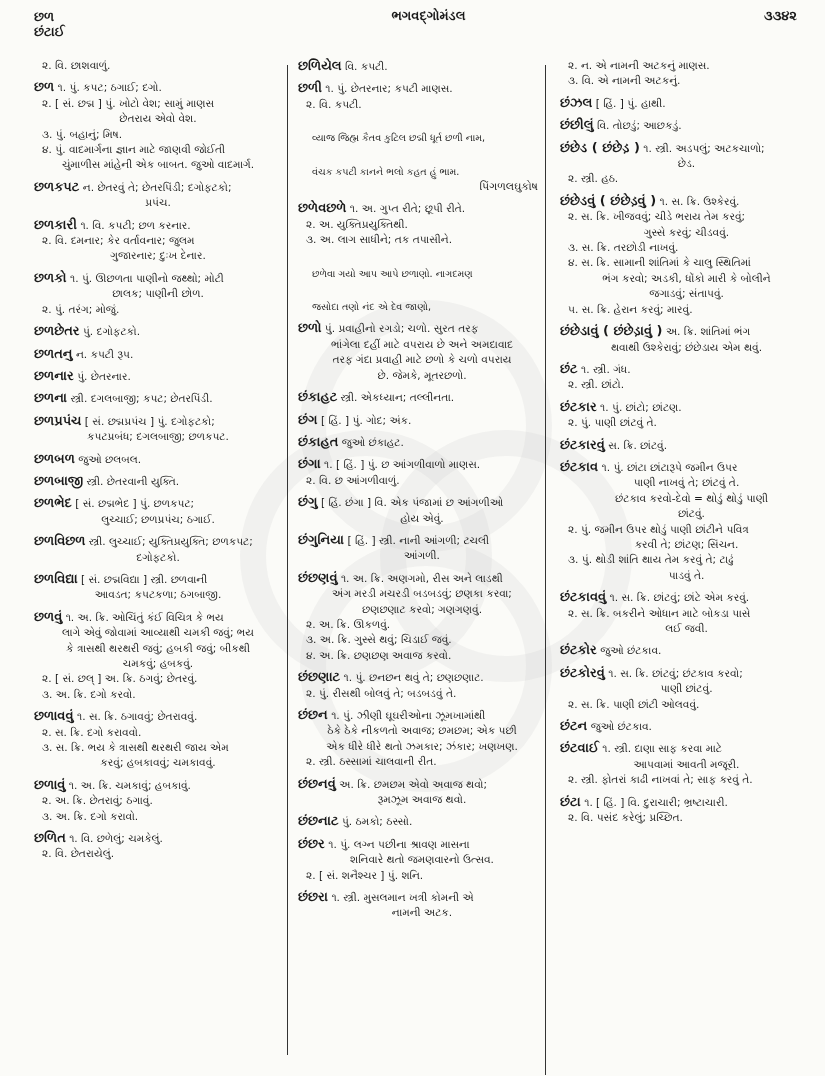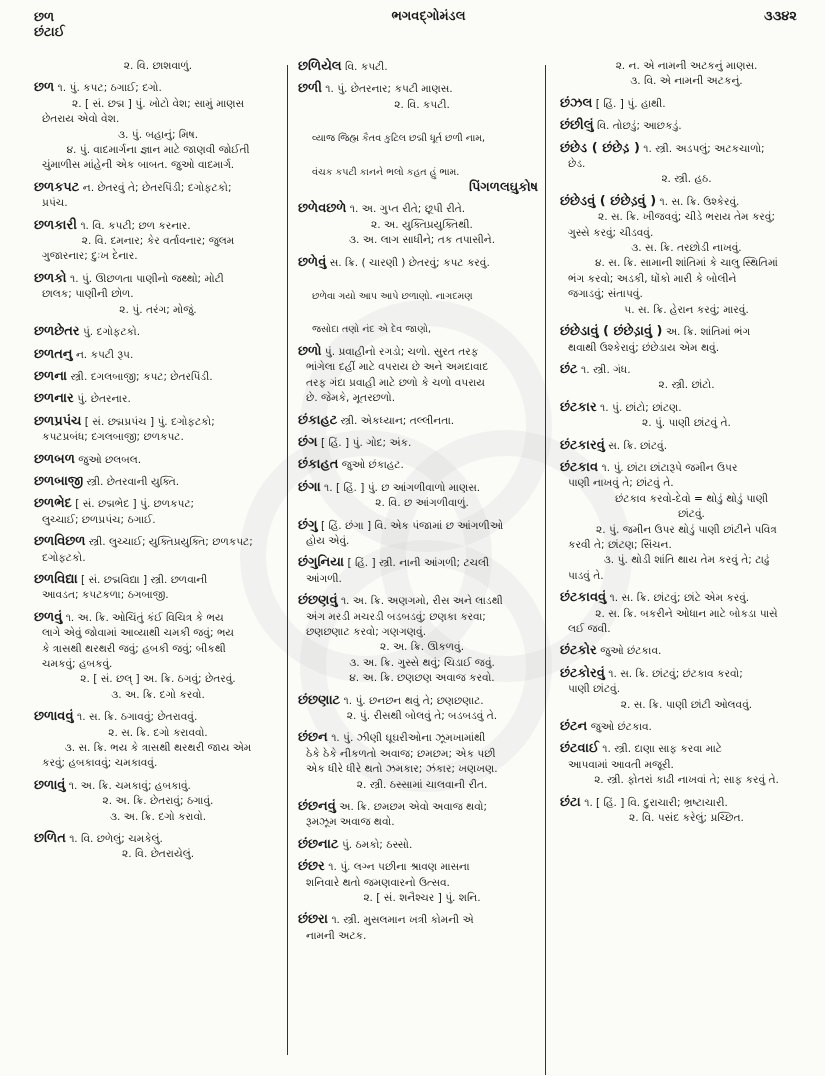--- a/index.html
+++ b/index.html
@@ -34,24 +34,24 @@
   .col3 { left:560px; width:245px; }
   .divider {
     position:absolute; top:65px; width:1px; background:#333;
   }
   .div1 { left:287px; height:990px; }
   .div2 { left:545px; height:1010px; }
 
   .entry { margin-bottom:6px; }
   .line { display:block; }
   .hw { font-weight:bold; font-size:13px; }
-  .sense { display:block; padding-left:8px;text-align:center; }
-  .cont { display:block; padding-left:8px; }
+  .sense { display:block; padding-left:8px; }
+  .cont { display:block; padding-left:8px;text-align:center; }
   .quote { display:block; padding-left:14px; font-size:9.6px;margin-top:18px; }
-  .quote-src { display:block; text-align:right; font-size:13px;font-weight:bold; }
+  .quote-src { display:block; text-align:right; font-size:11px; }
   .subsense { display:block; padding-left:18px;text-align:center; }
 </style>
 </head>
 <body>
 
 <div class="watermark">
   <div class="c" style="left:60px;top:0;width:200px;height:200px;"></div>
   <div class="c" style="left:0;top:130px;width:200px;height:200px;"></div>
   <div class="c" style="left:140px;top:130px;width:200px;height:200px;"></div>
   <div class="c" style="left:60px;top:240px;width:200px;height:200px;"></div>
@@ -93,24 +93,24 @@
       <span class="cont">છાલક; પાણીની છોળ.</span>
       <span class="sense">૨. પું. તરંગ; મોજું.</span>
     </div>
     <div class="entry">
       <span class="line"><span class="hw">છળછેતર</span> <span>પું. દગોફટકો.</span></span>
     </div>
     <div class="entry">
       <span class="line"><span class="hw">છળતનુ</span> <span>ન. કપટી રૂપ.</span></span>
     </div>
     <div class="entry">
+      <span class="line"><span class="hw">છળનાર</span> <span>પું. છેતરનાર.</span></span>
+    </div>
+    <div class="entry">
       <span class="line"><span class="hw">છળના</span> <span>સ્ત્રી. દગલબાજી; કપટ; છેતરપિંડી.</span></span>
-    </div>
-    <div class="entry">
-      <span class="line"><span class="hw">છળનાર</span> <span>પું. છેતરનાર.</span></span>
     </div>
     <div class="entry">
       <span class="line"><span class="hw">છળપ્રપંચ</span> <span>[ સં. છદ્મપ્રપંચ ] પું. દગોફટકો;</span></span>
       <span class="cont">કપટપ્રબંધ; દગલબાજી; છળકપટ.</span>
     </div>
     <div class="entry">
       <span class="line"><span class="hw">છળબળ</span> <span>જુઓ છલબલ.</span></span>
     </div>
     <div class="entry">
       <span class="line"><span class="hw">છળબાજી</span> <span>સ્ત્રી. છેતરવાની યુક્તિ.</span></span>
@@ -161,21 +161,20 @@
       <span class="quote">વ્યાજ જિહ્મ કૈતવ કુટિલ છદ્મી ધૂર્ત છળી નામ,</span>
       <span class="quote">વંચક કપટી કાનને ભલો કહત હું ભામ.</span>
       <span class="quote-src">પિંગળલઘુકોષ</span>
     </div>
     <div class="entry">
       <span class="line"><span class="hw">છળેવછળે</span> <span>૧. અ. ગુપ્ત રીતે; છૂપી રીતે.</span></span>
       <span class="sense">૨. અ. યુક્તિપ્રયુક્તિથી.</span>
       <span class="sense">૩. અ. લાગ સાધીને; તક તપાસીને.</span>
     </div>
     <div class="entry">
-      <span class="line"><span class="hw">છળેવું</span> <span>સ. ક્રિ. ( ચારણી ) છેતરવું; કપટ કરવું.</span></span>
       <span class="quote">છળેવા ગયો આપ આપે છળાણો.    નાગદમણ</span>
       <span class="quote">જસોદા તણો નંદ એ દેવ જાણો,</span>
     </div>
     <div class="entry">
       <span class="line"><span class="hw">છળો</span> <span>પું. પ્રવાહીનો રગડો; ચળો. સુરત તરફ</span></span>
       <span class="cont">ભાંગેલા દહીં માટે વપરાય છે અને અમદાવાદ</span>
       <span class="cont">તરફ ગંદા પ્રવાહી માટે છળો કે ચળો વપરાય</span>
       <span class="cont">છે. જેમકે, મૂતરછળો.</span>
     </div>
     <div class="entry">

